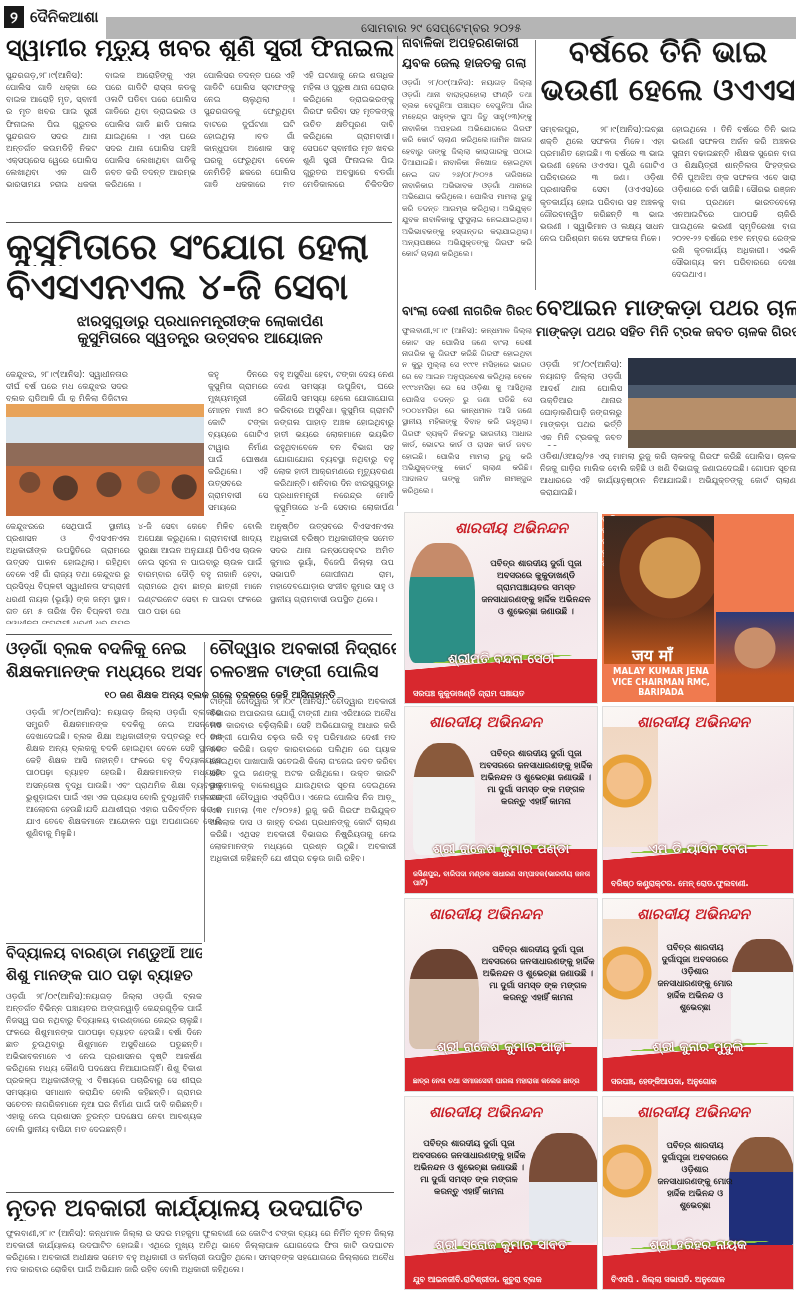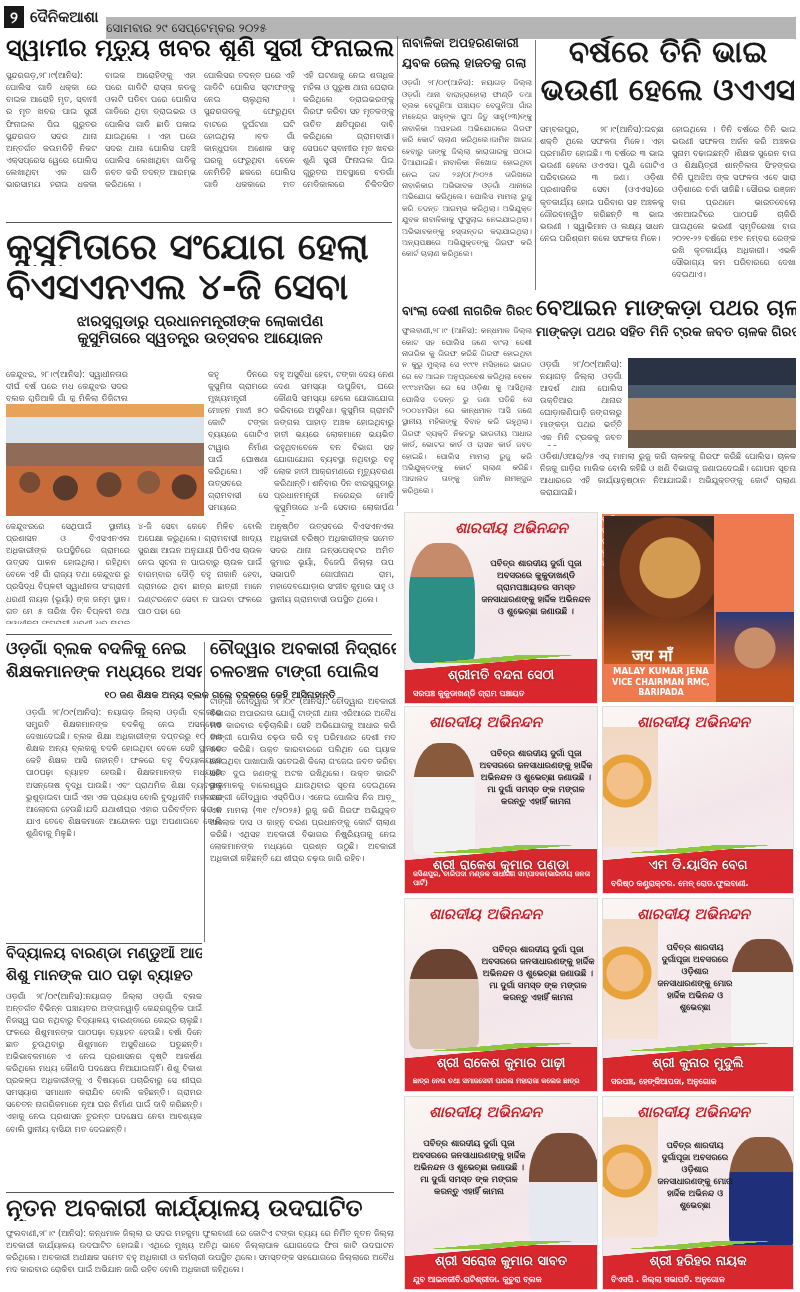--- a/index.html
+++ b/index.html
@@ -2,21 +2,21 @@
 <html><head>
 <meta charset="utf-8">
 <style>
   * { box-sizing: border-box; margin: 0; padding: 0; }
   html, body { width: 800px; height: 1292px; background: #ffffff; overflow: hidden; }
   body { font-family: "DejaVu Sans", sans-serif; color: #1a1a1a; position: relative; }
 
   .masthead { position: absolute; left: 4px; top: 4px; width: 792px; height: 26px; display: flex; align-items: center; }
   .page-num { width: 20px; height: 22px; background: #1a1a1a; color: #fff; font-weight: bold; font-size: 16px; display: flex; align-items: center; justify-content: center; }
   .paper-name { font-weight: bold; font-size: 15px; margin: 0 8px 0 6px; white-space: nowrap; }
-  .date-bar { flex: 1; height: 22px; background: #b5b5b5; display: flex; align-items: center; justify-content: flex-start; padding-right: 20px; font-size: 12px; margin-top: 21px; }
+  .date-bar { flex: 1; height: 22px; background: #b5b5b5; display: flex; align-items: center; justify-content: center; padding-right: 20px; font-size: 12px; margin-top: 21px; }
 
   .abs { position: absolute; }
   .rule-h { position: absolute; height: 1px; background: #555; }
   .rule-v { position: absolute; width: 1px; background: #777; }
 
   .hl { font-weight: bold; line-height: 1.05; white-space: nowrap; overflow: hidden; }
   .txt { font-size: 8.2px; line-height: 12.1px; color: #333; text-align: justify; overflow: hidden; }
   .cols { display: flex; gap: 8px; }
   .cols > div { flex: 1; }
 
@@ -29,21 +29,21 @@
       radial-gradient(circle at 90% 74%, #5c3b2b 0 12px, transparent 13px),
       linear-gradient(180deg, #e8a35a 0 12%, #d9e4ec 12% 35%, #8f6b58 35% 55%, #c86b3a 55% 100%); }
   .truck { background:
       linear-gradient(180deg, #2a3344 0 30%, #4d5b6e 30% 45%, #b78f6a 45% 80%, #6b5a48 80% 100%); }
 
   .ad { position: absolute; overflow: hidden; border: 1px solid #ddd; background: linear-gradient(160deg, #fbf7f4 0%, #f3e6ea 55%, #f7eef0 100%); }
   .ad .banner-title { position: absolute; left: 50px; top: 6px; font-size: 15px; font-weight: bold; color: #c81d25; font-style: italic; white-space: nowrap; }
   .ad .msg { position: absolute; font-size: 8.5px; font-weight: bold; color: #1c1c1c; line-height: 12px; text-align: center; }
   .ad .ribbon { position: absolute; left: 0; right: 0; bottom: 0; height: 44px; background: linear-gradient(175deg, transparent 0 18%, #d8282e 19% 100%); }
   .ad .ribbon-edge { position: absolute; left: 0; right: 0; bottom: 40px; height: 8px; background: linear-gradient(175deg, transparent 0 40%, #8dc63f 41% 60%, transparent 61%); }
-  .ad .name { position: absolute; left: 0; right: 0; bottom: 20px; text-align: center; font-size: 13px; font-weight: bold; color: #fff; white-space: nowrap; text-shadow: 0 0 2px #600; }
+  .ad .name { position: absolute; left: 0; right: 0; bottom: 36px; text-align: center; font-size: 13px; font-weight: bold; color: #fff; white-space: nowrap; text-shadow: 0 0 2px #600; }
   .ad .sub { position: absolute; left: 8px; right: 0; bottom: 5px; font-size: 8px; font-weight: bold; color: #fff; line-height: 9px; }
   .person { position: absolute; border-radius: 40% 40% 10% 10%; }
   .goddess { position: absolute; left: 0; top: 20px; width: 55px; height: 120px; background: radial-gradient(circle at 40% 45%, #f3c08a 0 18px, #e8a23a 19px 26px, transparent 27px), linear-gradient(180deg, #f0d7c2, #f5e3d5); }
 
   .ad-orange { position: absolute; overflow: hidden; background: #f07a4f; }
 </style>
 </head>
 <body>
 
 <div class="masthead">

